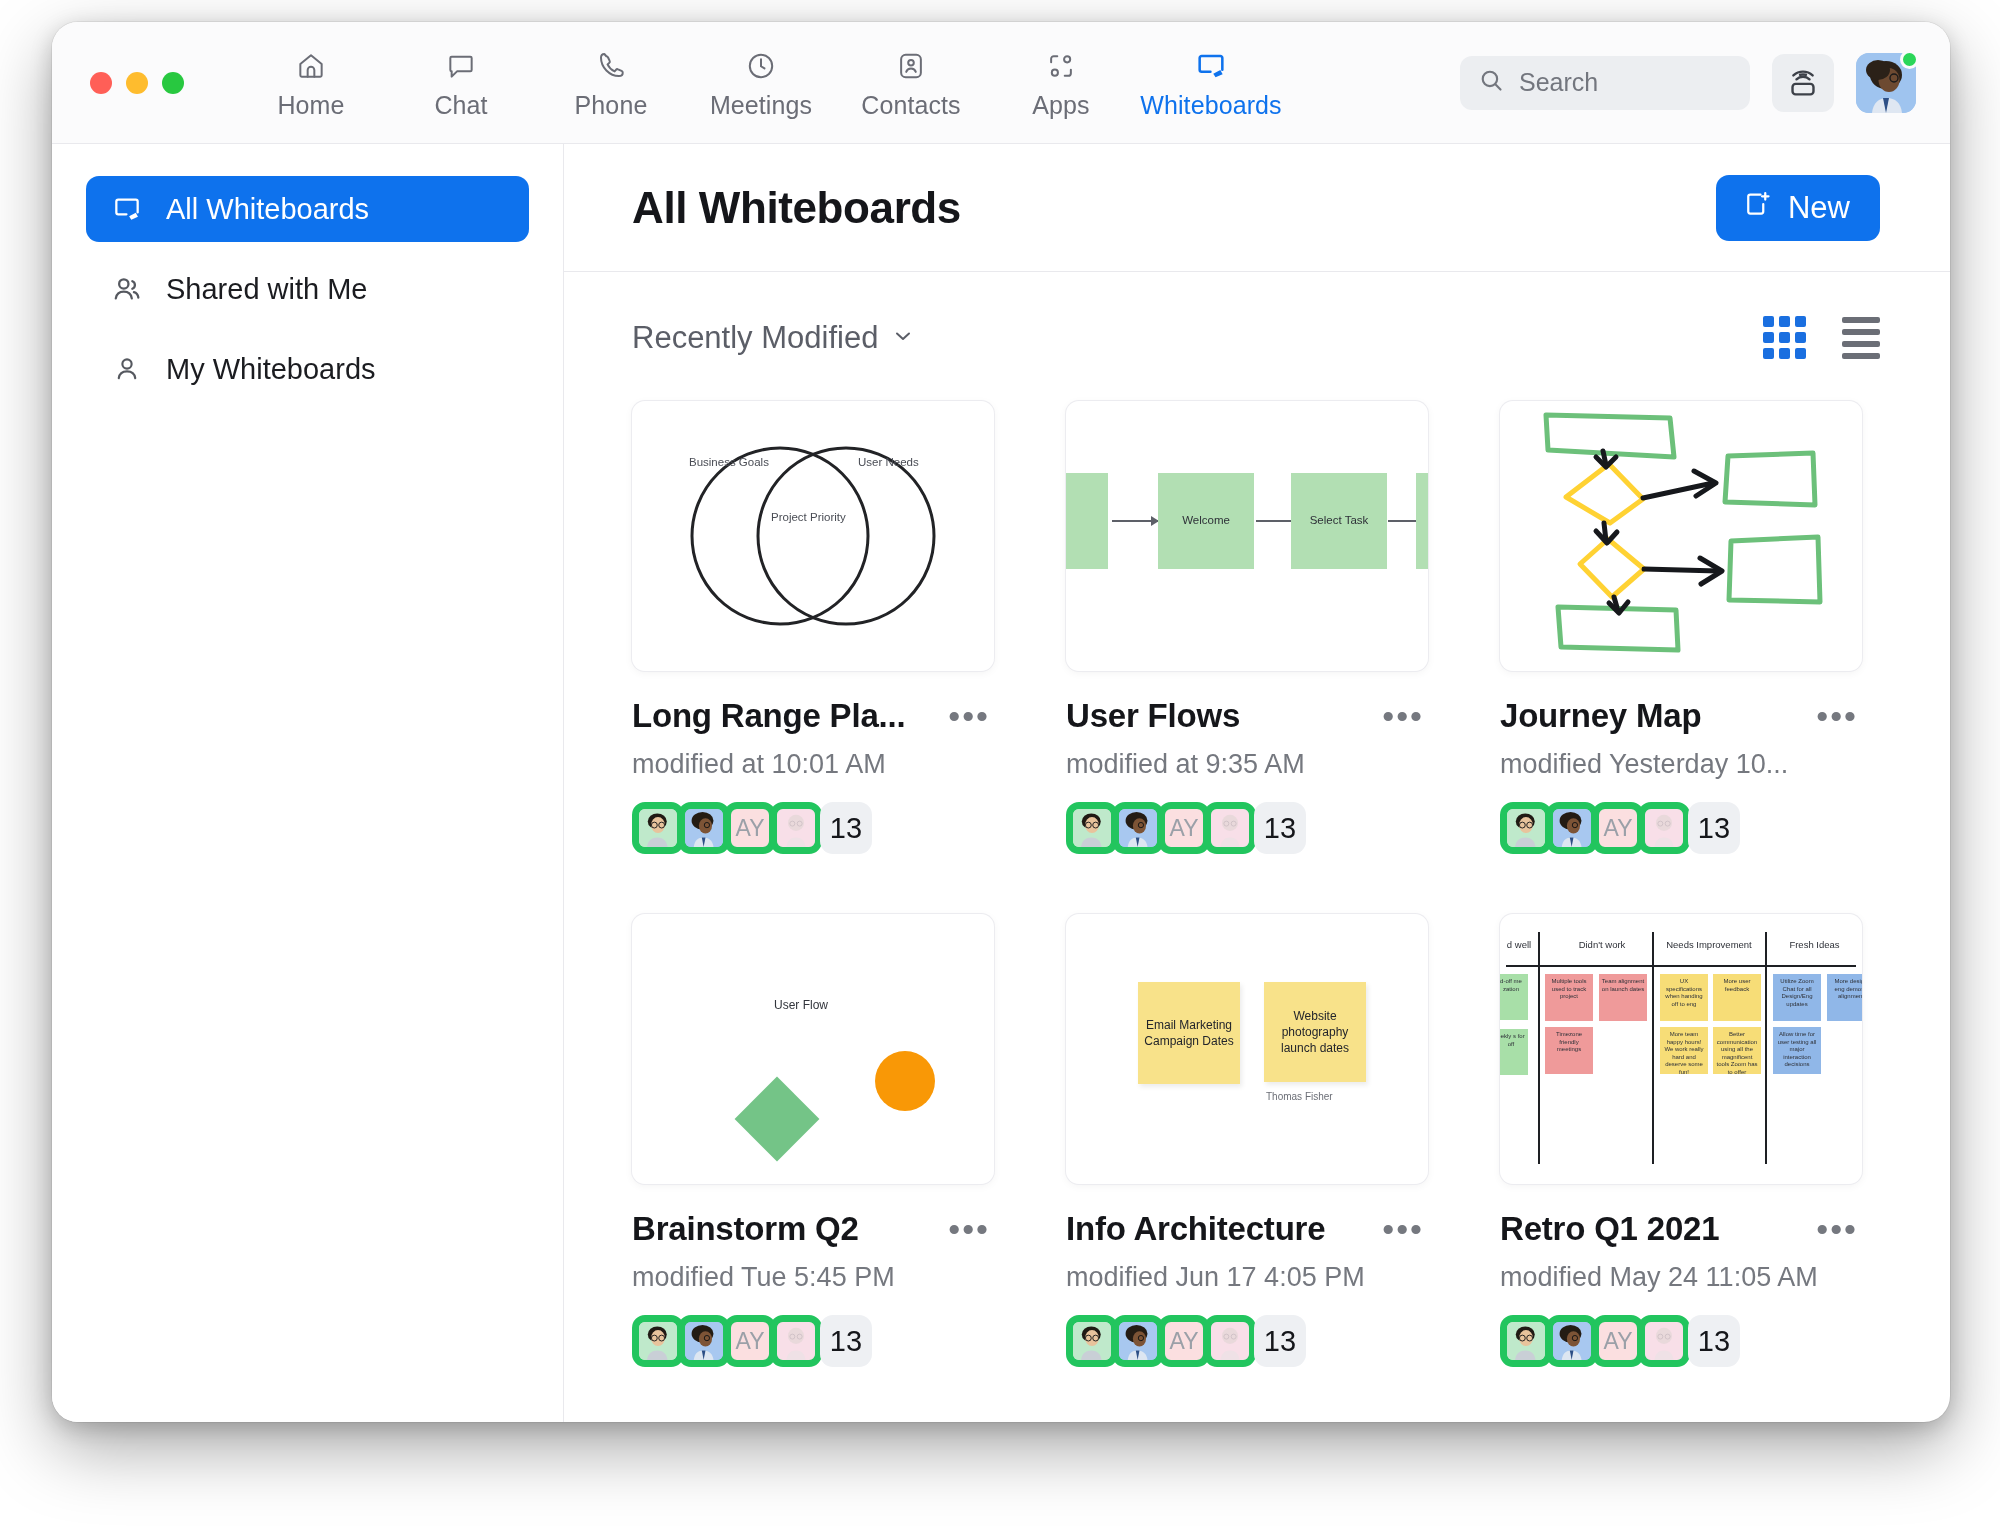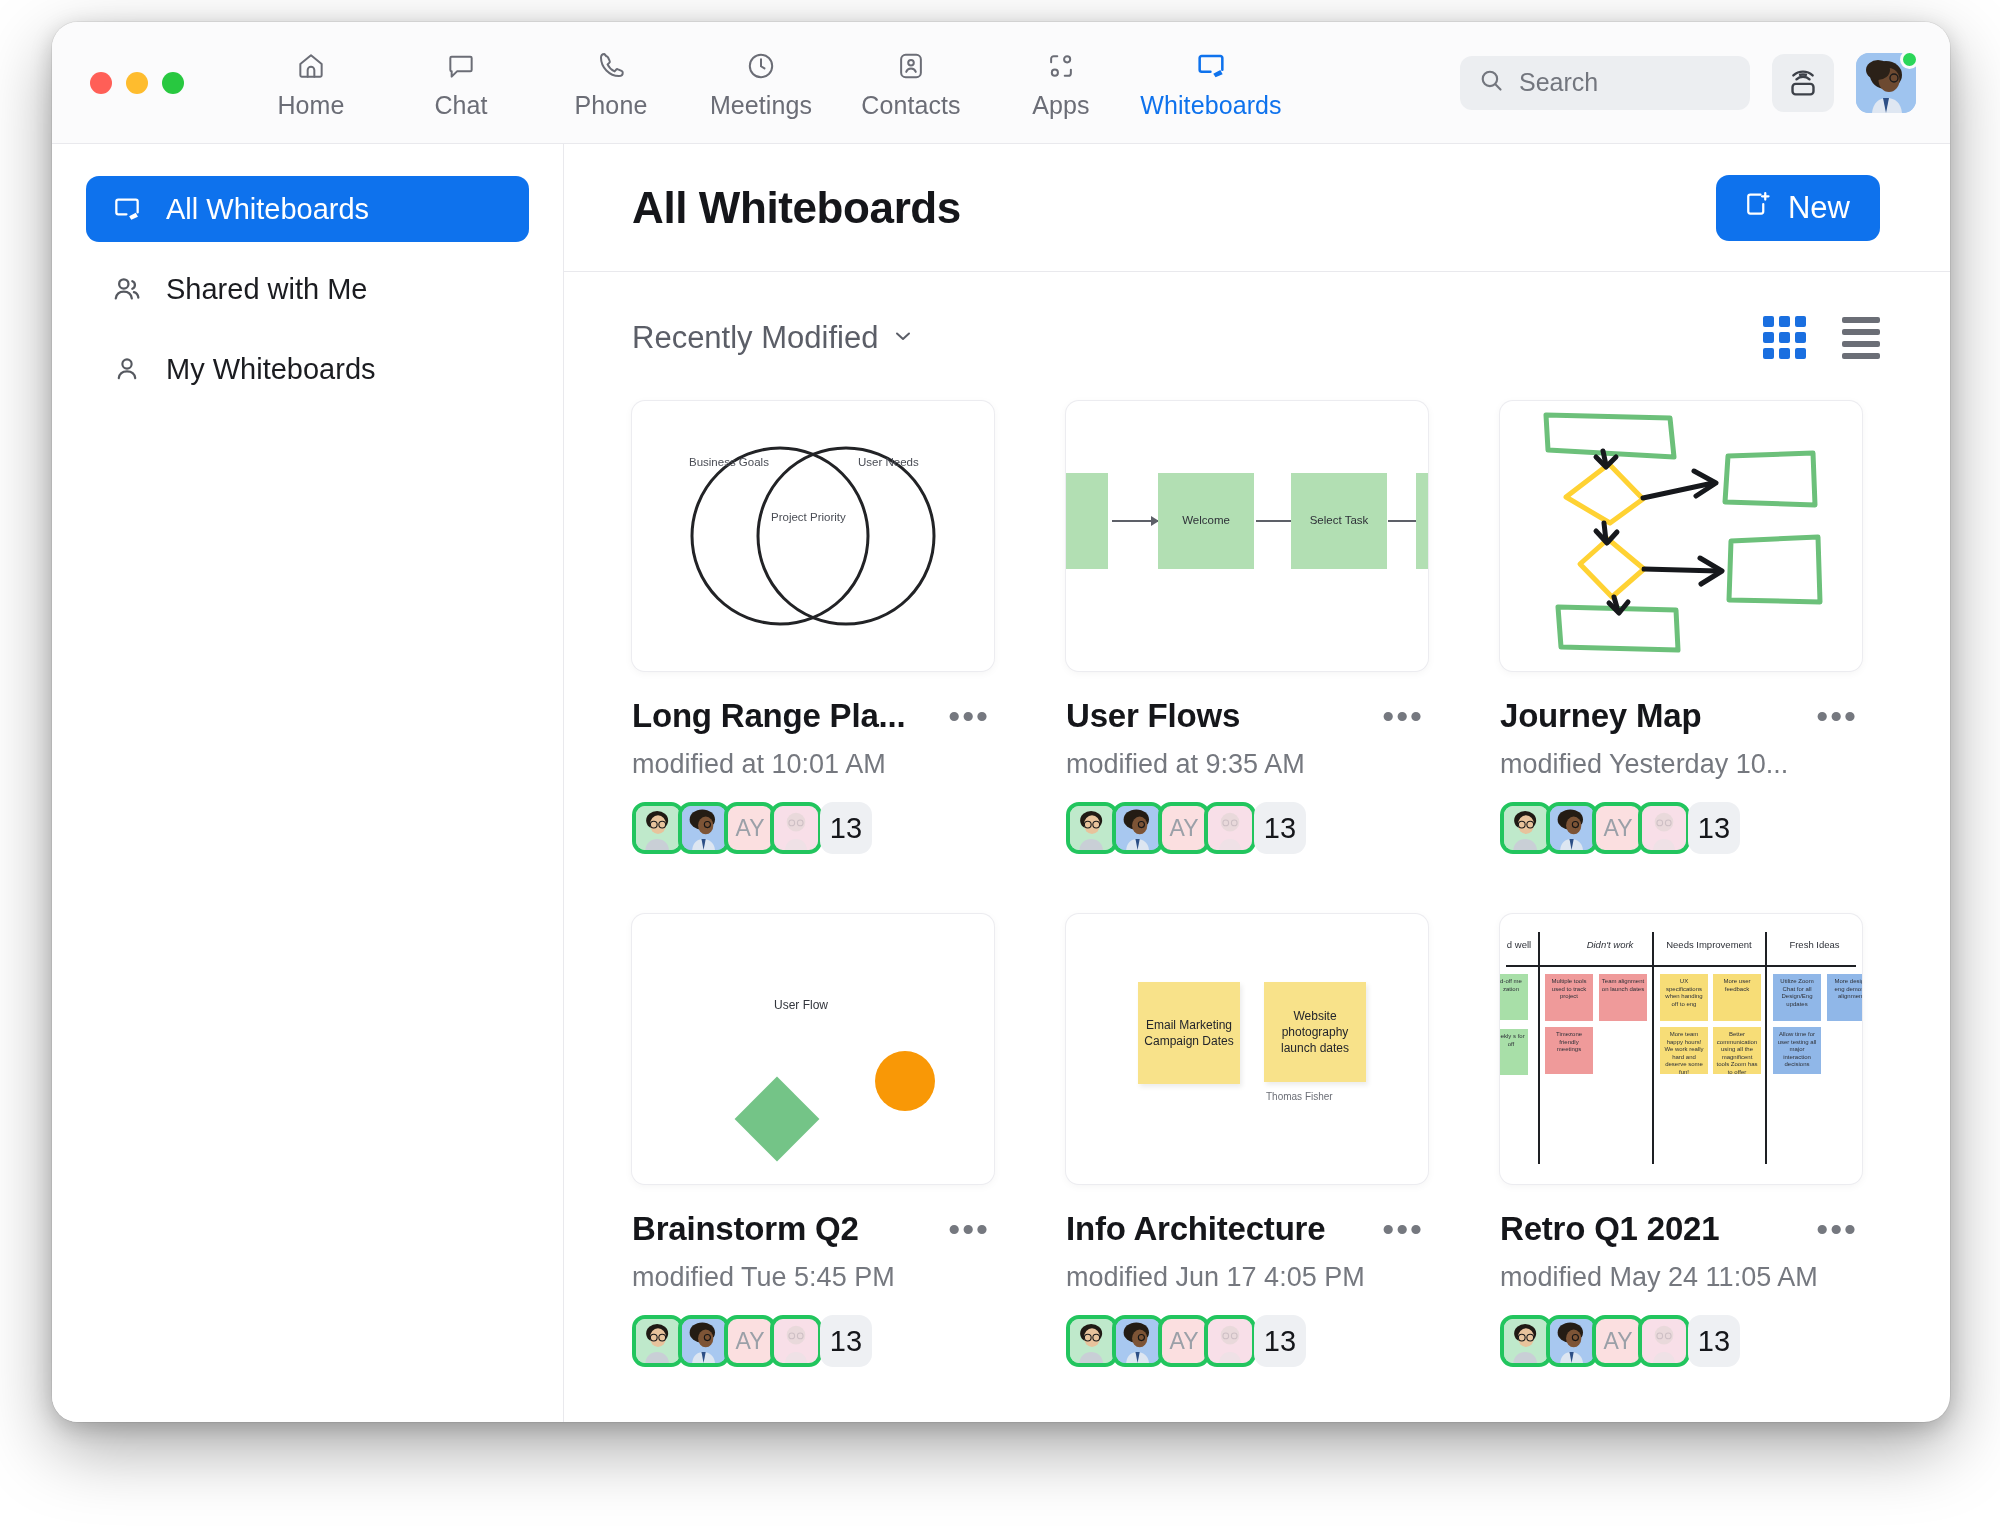--- a/index.html
+++ b/index.html
@@ -146,21 +146,21 @@
     font-size: 33px; font-weight: 700; color: #15161a;
     white-space: nowrap; overflow: hidden; letter-spacing: -.2px;
   }
   .more-btn { color: #75787f; font-size: 34px; line-height: 12px; letter-spacing: 2px; padding: 0 4px; cursor: pointer; }
   .card-meta { font-size: 27px; color: #75787f; margin-top: 14px; white-space: nowrap; }
   .avatars { display: flex; align-items: center; margin-top: 22px; }
   .av {
     width: 52px; height: 52px; border-radius: 13px;
     display: flex; align-items: center; justify-content: center;
     font-size: 23px; color: #9ba0a8; position: relative; overflow: hidden;
-    margin-right: -6px; border: 4px solid #22c55e;
+    margin-right: -6px; border: 7px solid #22c55e;
   }
   .av.count {
     background: #eef0f3; color: #15161a; font-size: 29px; font-weight: 500;
     margin-right: 0; margin-left: 4px; border-color: transparent;
   }
 
   
   .venn { position: absolute; inset: 0; }
   .venn-label { position: absolute; font-size: 11.5px; color: #4a4d55; white-space: nowrap; }
   .flow-box {
@@ -653,21 +653,21 @@
             </div>
 
             <div class="card">
               <div class="thumb">
                 <div class="retro-hline"></div>
                 <div class="retro-div" style="left:38px;"></div>
                 <div class="retro-div" style="left:152px;"></div>
                 <div class="retro-div" style="left:265px;"></div>
 
                 <span class="retro-col-title" style="left:2px; width:34px;">d well</span>
-                <span class="retro-col-title" style="left:56px; width:108px;font-style:italic;">Didn't work</span>
+                <span class="retro-col-title" style="left:48px; width:108px;">Didn't work</span>
                 <span class="retro-col-title" style="left:154px; width:110px;">Needs Improvement</span>
                 <span class="retro-col-title" style="left:267px; width:95px;">Fresh Ideas</span>
 
                 <div class="rnote green" style="left:-6px; top:60px; width:34px; height:46px;">d-off me zation</div>
                 <div class="rnote green" style="left:-6px; top:115px; width:34px; height:46px;">eekly s for off</div>
 
                 <div class="rnote red" style="left:45px; top:60px; width:48px; height:47px;">Multiple tools used to track project</div>
                 <div class="rnote red" style="left:99px; top:60px; width:48px; height:47px;">Team alignment on launch dates</div>
                 <div class="rnote red" style="left:45px; top:113px; width:48px; height:47px;">Timezone friendly meetings</div>
 

